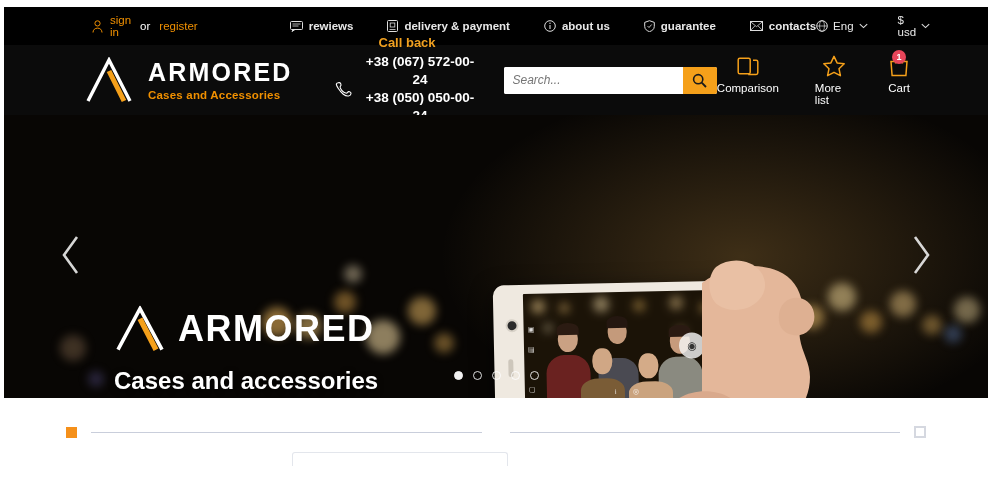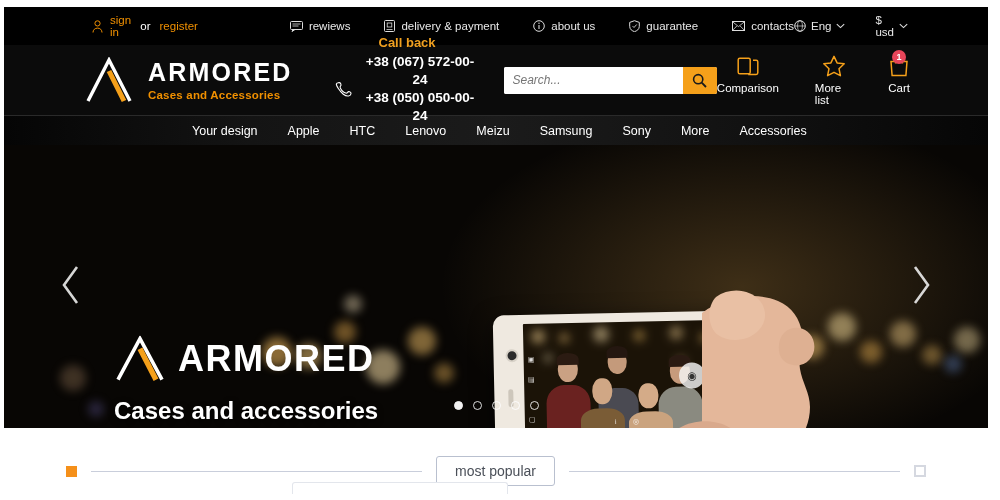--- a/index.html
+++ b/index.html
@@ -22,21 +22,21 @@
     position: relative;
     height: 38px;
     background: #000000;
     display: flex;
     align-items: center;
     color: #ffffff;
     font-size: 11.5px;
   }
   .tb-item {
     display: flex; align-items: center; gap: 6px;
-    color: #e8e8e8; white-space: nowrap;
+    color: #e8e8e8; white-space: nowrap; font-weight: bold;
   }
   .tb-item + .tb-item { margin-left: 34px; }
   .signin { margin-left: 88px; display:flex; align-items:center; gap:7px; }
   .signin .lnk { color: #f09000; }
   .signin .sep { color: #ffffff; margin: 0 2px; }
   .tb-center { margin-left: 92px; display:flex; align-items:center; }
   .tb-right { margin-left: auto; margin-right: 80px; display:flex; align-items:center; gap: 30px; }
   .tb-sel { display:flex; align-items:center; gap:5px; color:#e8e8e8; }
   .ic { display:inline-block; line-height:0; }
   .ic svg { display:block; }
@@ -382,33 +382,20 @@
               <path d="M2 6.5h16l-1.1 14H3.1z" fill="none" stroke="#f5a01a" stroke-width="1.5"></path>
               <path d="M6.6 8.4V5.2a3.4 3.4 0 0 1 6.8 0v3.2" fill="none" stroke="#f5a01a" stroke-width="1.5"></path>
             </svg>
         </span>
         <span class="ha-badge">1</span>
         <span>Cart</span>
       </div>
     </div>
   </div>
 
-  <div class="nav">
-    <div class="nav-inner">
-      <a href="#">Your design</a>
-      <a href="#">Apple</a>
-      <a href="#">HTC</a>
-      <a href="#">Lenovo</a>
-      <a href="#">Meizu</a>
-      <a href="#">Samsung</a>
-      <a href="#">Sony</a>
-      <a href="#">More</a>
-      <a href="#">Accessories</a>
-    </div>
-  </div>
 
   <div class="hero">
     <div class="hero-bg">
       <div class="hero-glow"></div>
 
       <div class="bokeh" style="left:258px;top:192px;width:30px;height:30px;background:rgba(245,190,95,.55)"></div>
       <div class="bokeh" style="left:292px;top:198px;width:26px;height:26px;background:rgba(250,205,120,.5)"></div>
       <div class="bokeh" style="left:330px;top:176px;width:22px;height:22px;background:rgba(235,175,80,.45)"></div>
       <div class="bokeh" style="left:362px;top:205px;width:34px;height:34px;background:rgba(252,226,170,.55)"></div>
       <div class="bokeh" style="left:404px;top:182px;width:28px;height:28px;background:rgba(245,195,105,.5)"></div>
@@ -519,20 +506,19 @@
       <span class="dot"></span>
       <span class="dot"></span>
       <span class="dot"></span>
     </div>
   </div>
 
   <div class="content">
     <div class="sec-head">
       <span class="sq-on"></span>
       <span class="line"></span>
-      <span class="chip">most popular</span>
       <span class="line"></span>
       <span class="sq-off"></span>
     </div>
     <div class="card-peek"></div>
   </div>
 
 </div>
 
 </body></html>

